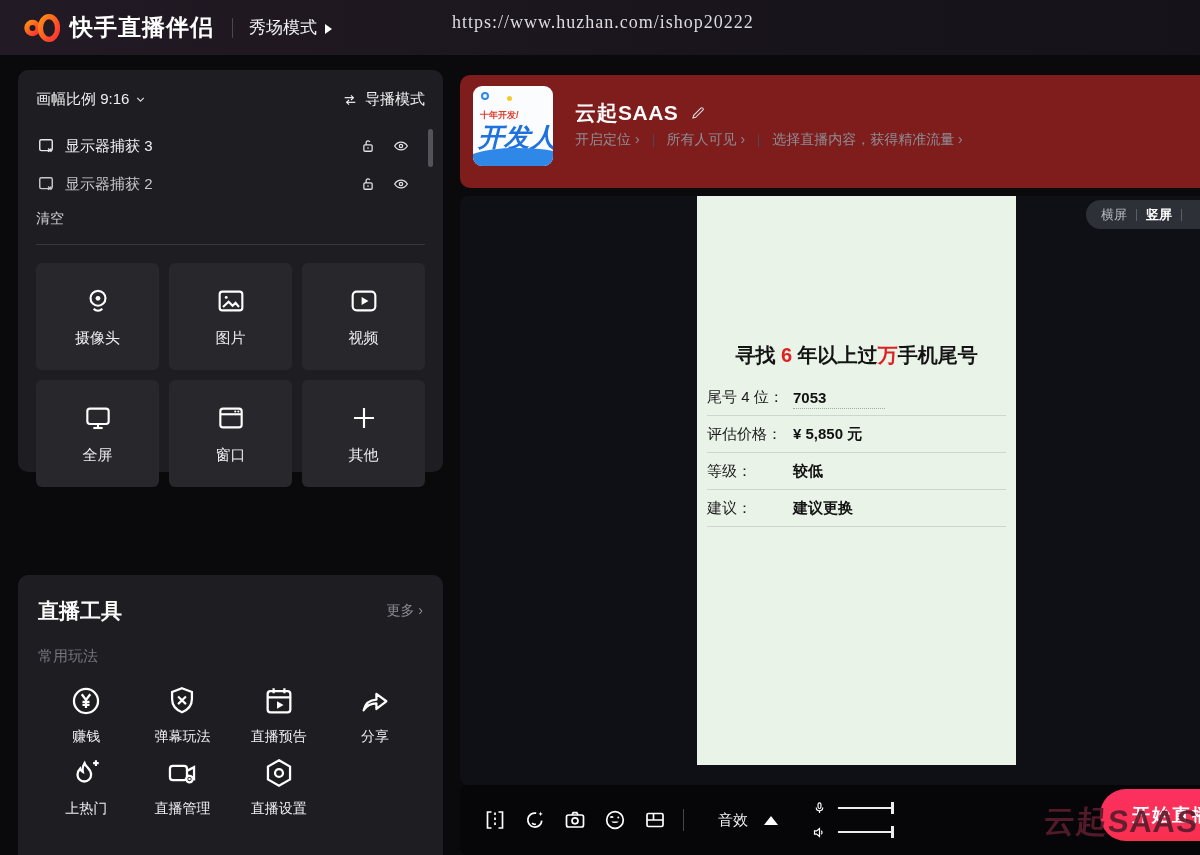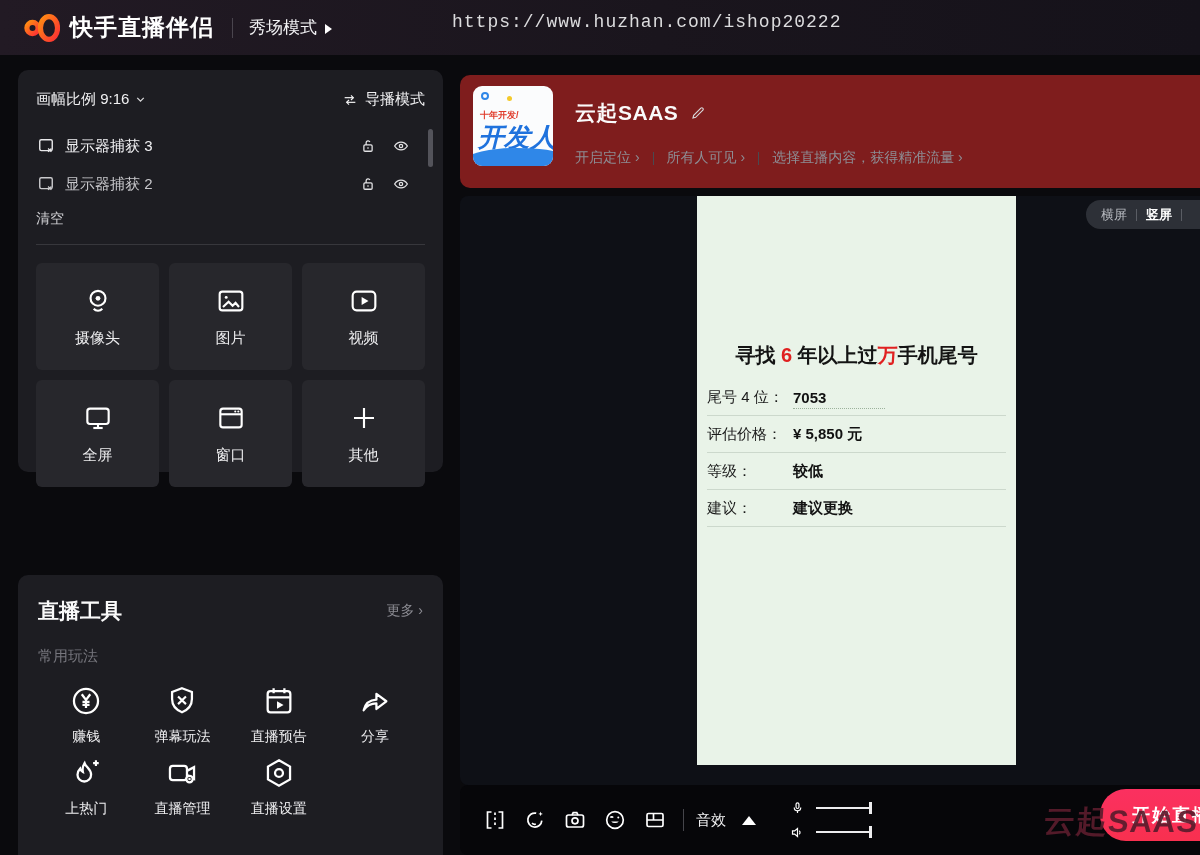--- a/index.html
+++ b/index.html
@@ -11,21 +11,21 @@
   .topbar { position:absolute; left:0; top:0; width:1200px; height:55px;
     background:linear-gradient(90deg,#221a24,#1a151d 55%,#15121a);
     display:flex; align-items:center; }
   .logo { margin-left:24px; display:flex; align-items:center; }
   .app-title { color:#fff; font-size:23px; font-weight:bold; margin-left:10px; letter-spacing:1px; }
   .topbar .vbar { width:1px; height:20px; background:#4a454e; margin:0 16px 0 18px; }
   .mode { color:#f2f2f4; font-size:17px; display:flex; align-items:center; cursor:pointer; }
   .tri-right { width:0; height:0; border-top:5px solid transparent; border-bottom:5px solid transparent;
     border-left:7px solid #fff; margin-left:8px; margin-top:2px; }
   .url-text { position:absolute; left:452px; top:12px; color:#dcdcde; font-size:18px;
-    font-family:Liberation Mono, monospace; letter-spacing:1px; }
+    font-family:Liberation Serif, serif; letter-spacing:1px; }
 
   
   .panel { position:absolute; background:#1d1d22; border-radius:10px; }
 
   
   .scene-panel { left:18px; top:70px; width:425px; height:402px; padding:20px 18px; }
   .sp-row1 { display:flex; align-items:center; justify-content:space-between; }
   .aspect { color:#f0f0f2; font-size:15px; display:flex; align-items:center; cursor:pointer; }
   .aspect svg { margin-left:5px; }
   .director { color:#f0f0f2; font-size:15px; display:flex; align-items:center; cursor:pointer; }
@@ -71,21 +71,21 @@
     font-weight:bold; font-style:italic; white-space:nowrap; }
   .avatar .wave { position:absolute; left:-6px; bottom:-8px; width:110px; height:26px; background:#2f87e8;
     border-radius:45% 55% 0 0; }
   .avatar .dot1 { position:absolute; left:8px; top:6px; width:8px; height:8px; border:2px solid #2f87e8; border-radius:50%; }
   .avatar .dot2 { position:absolute; left:34px; top:10px; width:5px; height:5px; background:#f4c javascript;: }
   .avatar .dot2 { position:absolute; left:34px; top:10px; width:5px; height:5px; background:#f4ca2c; border-radius:50%; }
   .mh-text { margin-left:22px; padding-top:13px; }
   .mh-title-row { display:flex; align-items:center; }
   .mh-title { color:#fafafa; font-size:21px; font-weight:bold; letter-spacing:.5px; }
   .mh-edit { margin-left:12px; display:flex; cursor:pointer; }
-  .mh-links { display:flex; align-items:center; margin-top:22px; }
+  .mh-links { display:flex; align-items:center; margin-top:4px; }
   .mh-link { color:#8d8d94; font-size:14px; cursor:pointer; white-space:nowrap; }
   .mh-vsep { width:1px; height:13px; background:#4a4a51; margin:0 13px; }
 
   
   .preview { position:absolute; left:460px; top:196px; width:740px; height:589px;
     background:#0e1016; border-radius:8px 0 0 8px; overflow:hidden; }
   .orient-pill { position:absolute; left:626px; top:4px; height:29px; width:130px;
     background:#2d3037; border-radius:15px 0 0 15px; display:flex; align-items:center;
     padding-left:15px; }
   .orient-pill .o-land { color:#b7bac0; font-size:13px; cursor:pointer; }
@@ -104,21 +104,21 @@
   .card-row .cvalue { font-weight:bold; color:#111; }
   .card-row.first .cvalue { display:inline-block; min-width:92px; border-bottom:1px dotted #9cb29c;
     padding-bottom:2px; margin-top:4px; }
 
   
   .btoolbar { position:absolute; left:460px; top:785px; width:740px; height:70px;
     background:#060609; border-radius:8px 0 0 8px; overflow:hidden; }
   .bt-icons { position:absolute; left:15px; top:0; height:70px; display:flex; align-items:center; }
   .bt-btn { width:40px; display:flex; justify-content:center; cursor:pointer; }
   .bt-sep { width:1px; height:22px; background:#45454b; margin:0 12px 0 8px; }
-  .sound { display:flex; align-items:center; cursor:pointer; }
+  .sound { display:flex; align-items:center; margin-left:22px; cursor:pointer; }
   .sound-label { color:#f0f0f2; font-size:15px; }
   .tri-up { width:0; height:0; border-left:7px solid transparent; border-right:7px solid transparent;
     border-bottom:9px solid #fff; margin-left:16px; }
   .vol-group { margin-left:30px; display:flex; flex-direction:column; gap:7px; }
   .vol-row { display:flex; align-items:center; height:17px; }
   .vol-row .vicon { width:22px; display:flex; justify-content:center; }
   .slider { position:relative; width:56px; height:14px; margin-left:8px; cursor:pointer; }
   .slider .track { position:absolute; left:0; right:3px; top:6px; height:2px; background:#ececee; }
   .slider .thumb { position:absolute; right:0; top:1px; width:3px; height:12px; background:#ececee; }
   .start-live { position:absolute; left:640px; top:4px; width:160px; height:52px;

